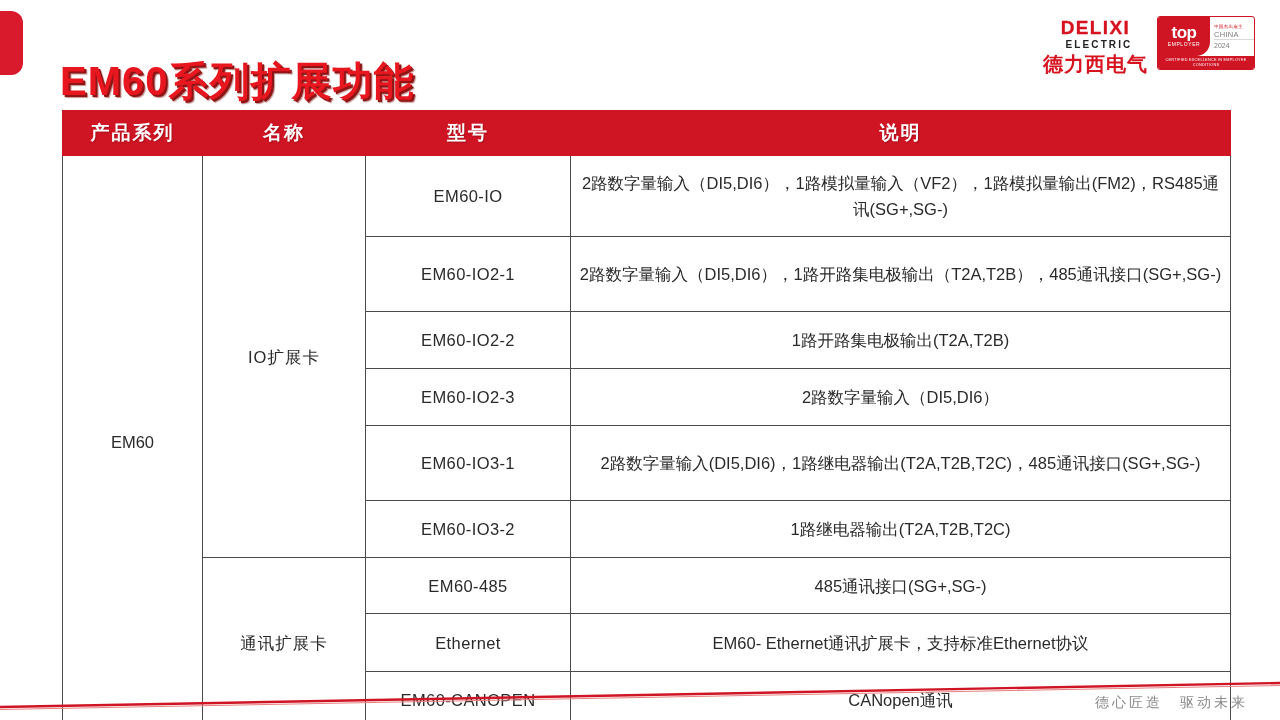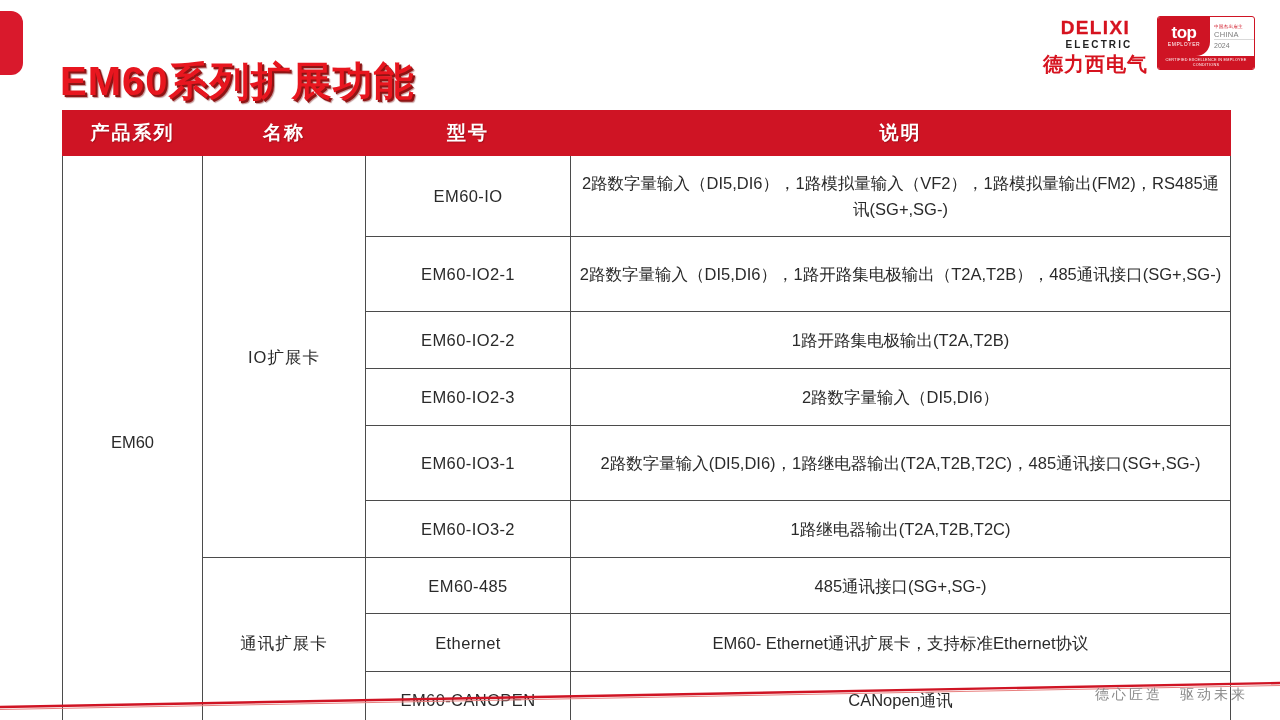--- a/index.html
+++ b/index.html
@@ -70,21 +70,21 @@
     border:1px solid #4b4b4b;color:#2a2a2a;text-align:center;
     font-size:16.5px;line-height:26px;padding:6px 8px;
   }
   td.c-series{font-size:17px;}
   td.c-name{font-size:17px;letter-spacing:1px;}
   td.c-model{font-size:17px;letter-spacing:.4px;}
   td.c-desc{font-size:16.5px;}
   
   #footer-line{position:absolute;left:0;bottom:0;width:1280px;height:60px;}
   #footer-slogan{
-    position:absolute;right:32px;bottom:16px;
+    position:absolute;right:32px;bottom:8px;
     font-size:14px;color:#8a8a8a;letter-spacing:3px;white-space:nowrap;
   }
 </style>
 </head>
 <body>
 
 <div id="title-accent"></div>
 
 <div id="page-title">EM60系列扩展功能</div>
 

